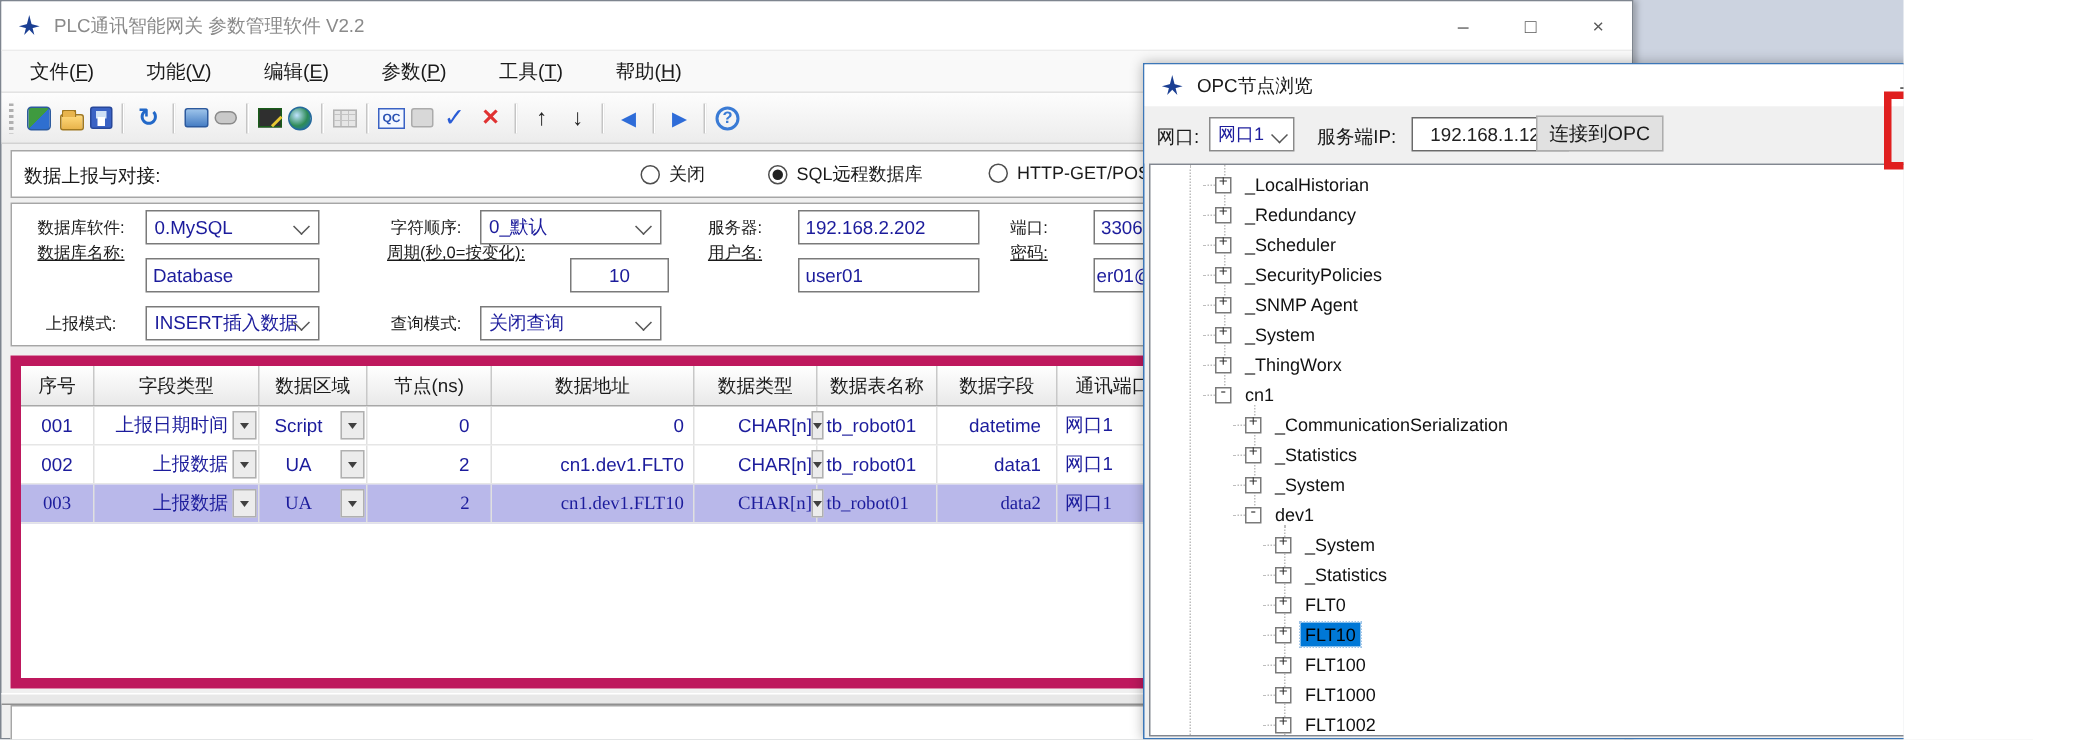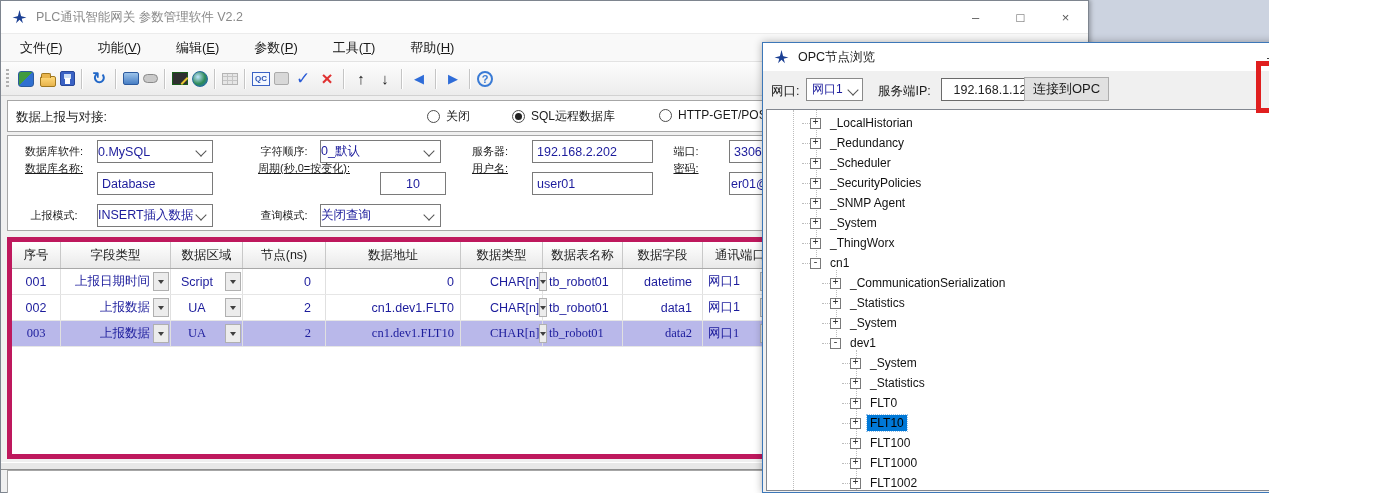--- a/index.html
+++ b/index.html
@@ -52,28 +52,28 @@
   .radio{position:absolute;top:7px;display:flex;align-items:center;}
   .radio:nth-of-type(1){left:419px;}
   .radio:nth-of-type(2){left:504px;}
   .radio:nth-of-type(3){left:651px;}
   .rdot{width:13px;height:13px;border:1px solid #4d4d4d;border-radius:50%;background:#fff;margin-right:6px;position:relative;box-sizing:border-box;}
   .rdot .dotin{position:absolute;left:2px;top:2px;width:7px;height:7px;border-radius:50%;background:#222;}
   .p-form{left:6px;top:134px;width:1077px;height:96px;}
   .flabel{position:absolute;font-size:11px;text-align:center;}
   .finput,.fcombo{position:absolute;height:23px;background:#fff;border:1px solid #7a7a7a;box-sizing:border-box;font-size:12.5px;color:#1c1c9c;}
   .finput{padding:0 4px;font-family:"Liberation Sans","DejaVu Sans",sans-serif;}
-  .fcombo{display:flex;align-items:center;}
+  .fcombo{display:flex;align-items:center;padding-left:5px;}
   .chev{width:7px;height:7px;border-right:1px solid #555;border-bottom:1px solid #555;transform:rotate(45deg);position:absolute;right:7px;top:6px;}
   .r1{top:4px;} .r2{top:36px;} .r3{top:68px;}
   .lr{top:8px;} .lr2{top:25px;text-decoration:underline;} .lr3{top:72px;}
   .partial-checkbox{position:absolute;left:753px;top:209px;width:14px;height:14px;background:#fff;border:1px solid #555;box-sizing:border-box;}
 
   
-  .tbl{position:absolute;left:6px;top:236px;width:1077px;height:222px;background:#fff;border:5px solid #be185d;box-sizing:border-box;overflow:hidden;}
+  .tbl{position:absolute;left:6px;top:236px;width:1077px;height:222px;background:#fff;border:7px solid #be185d;box-sizing:border-box;overflow:hidden;}
   .thead,.trow-t{display:flex;}
   .thead{height:26px;background:linear-gradient(#ffffff,#e9e9e9);border-bottom:1px solid #a8a8a8;}
   .hcell{display:flex;align-items:center;justify-content:center;font-size:12.5px;border-right:1px solid #c8c8c8;box-sizing:border-box;height:100%;}
   .trow-t{height:25px;border-bottom:1px solid #e6e6e6;}
   .trow-t.sel{background:#b9b8ea;font-family:Liberation Serif, serif;}
   .cell{display:flex;align-items:center;border-right:1px solid #e0e0e0;box-sizing:border-box;height:100%;color:#1c1c9c;font-size:12.5px;}
   .cell .txt{flex:1;}
   .dd{width:16px;height:19px;background:#ececec;border:1px solid #b0b0b0;margin-right:1px;display:flex;align-items:center;justify-content:center;box-sizing:border-box;}
   .dd::after{content:"";border-left:3px solid transparent;border-right:3px solid transparent;border-top:4px solid #404040;}
   .hcell:nth-of-type(1),.cell:nth-of-type(1){width:49px;}

